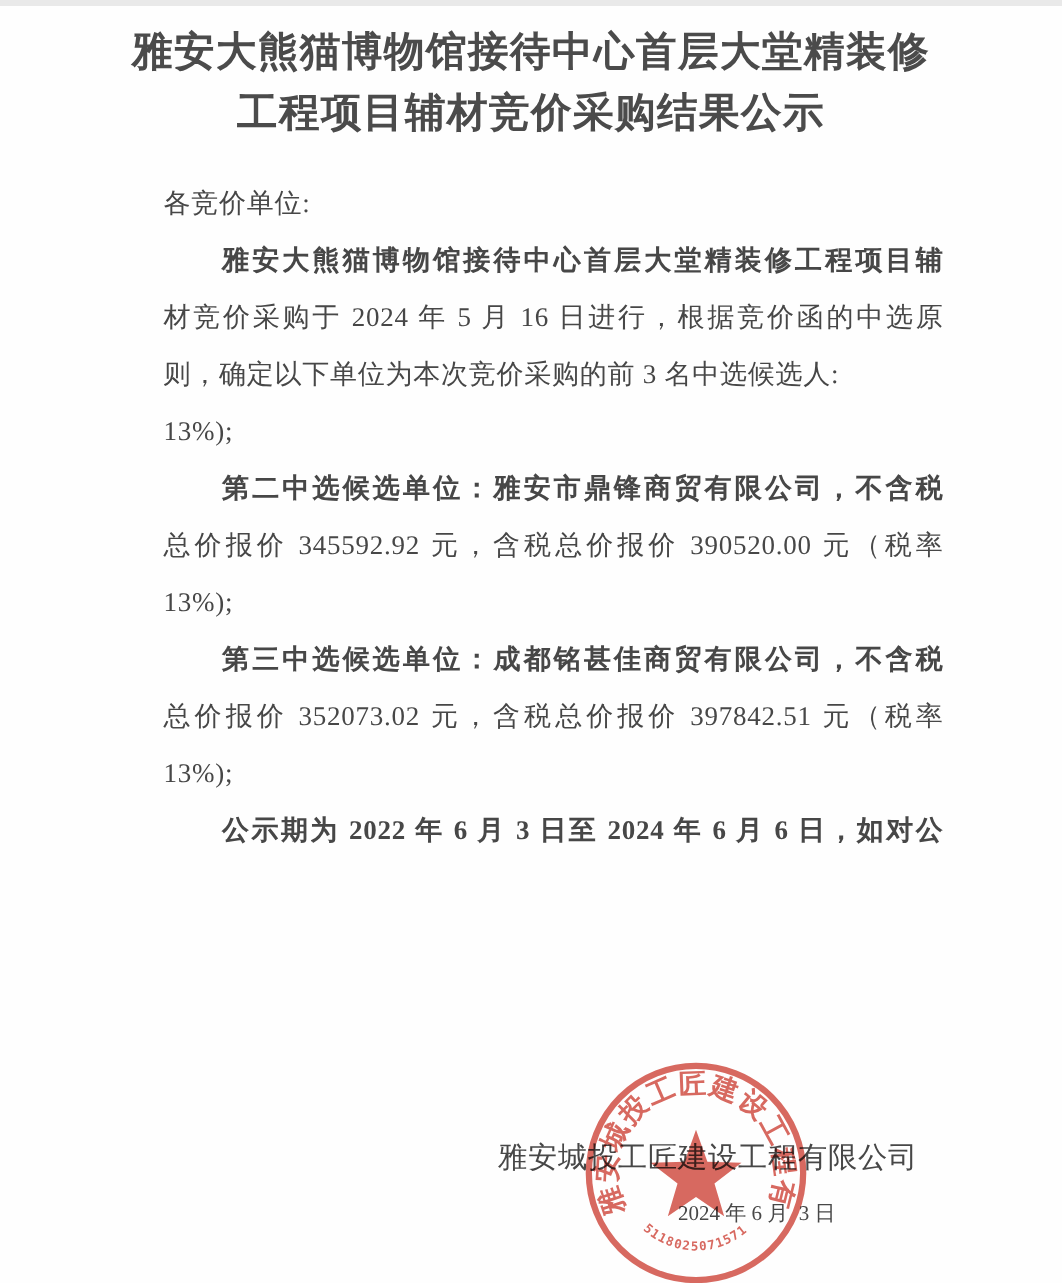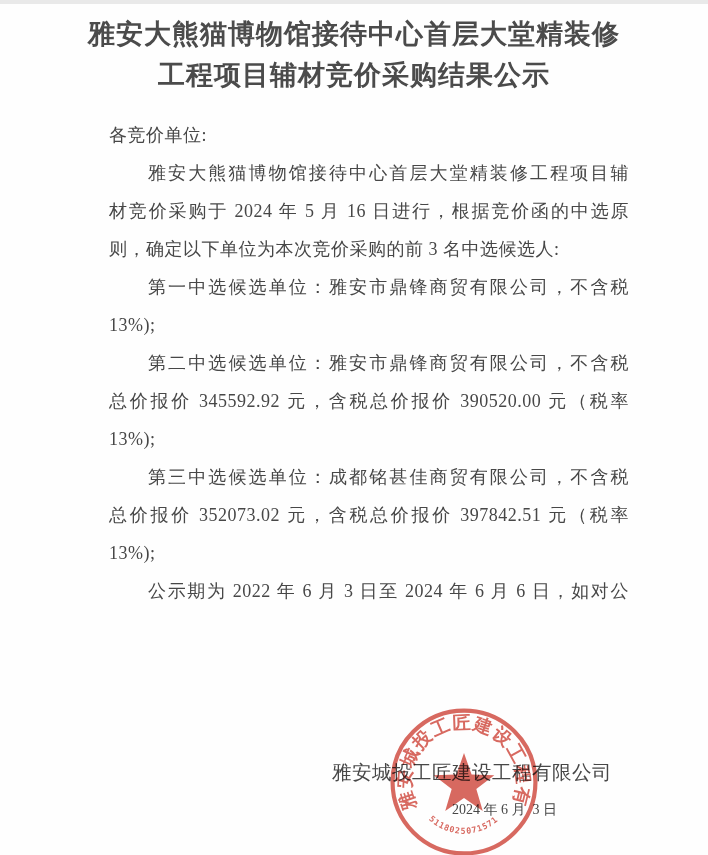--- a/index.html
+++ b/index.html
@@ -20,21 +20,21 @@
     color:#4b4b4b;letter-spacing:1px;
   }
   .body{
     position:absolute;left:109px;top:112px;width:520px;
     font-size:18px;
   }
   .line{
     height:38px;line-height:38px;
     letter-spacing:0.5px;
   }
-  .line.indent{padding-left:39px;}
+  .line.indent{padding-left:39px;font-weight:bold;}
   .line.fill{text-align:justify;text-align-last:justify;}
   .signature{
     position:absolute;left:332px;top:756px;
     font-size:19.5px;line-height:26px;letter-spacing:0.5px;
     z-index:1;
   }
   .date{
     position:absolute;left:452px;top:793px;
     font-size:14px;line-height:26px;white-space:pre;
     z-index:1;
@@ -66,21 +66,20 @@
   <div class="title-line">雅安大熊猫博物馆接待中心首层大堂精装修</div>
       <div class="title-line">工程项目辅材竞价采购结果公示</div>
     </div>
 
   <div class="body">
 
   <div class="line">各竞价单位:</div>
       <div class="line indent fill">雅安大熊猫博物馆接待中心首层大堂精装修工程项目辅</div>
       <div class="line fill">材竞价采购于 2024 年 5 月 16 日进行，根据竞价函的中选原</div>
       <div class="line">则，确定以下单位为本次竞价采购的前 3 名中选候选人:</div>
-      <div class="line indent fill">第一中选候选单位：雅安市鼎锋商贸有限公司，不含税</div>
       <div class="line">13%);</div>
       <div class="line indent fill">第二中选候选单位：雅安市鼎锋商贸有限公司，不含税</div>
       <div class="line fill">总价报价 345592.92 元，含税总价报价 390520.00 元（税率</div>
       <div class="line">13%);</div>
       <div class="line indent fill">第三中选候选单位：成都铭甚佳商贸有限公司，不含税</div>
       <div class="line fill">总价报价 352073.02 元，含税总价报价 397842.51 元（税率</div>
       <div class="line">13%);</div>
       <div class="line indent fill">公示期为 2022 年 6 月 3 日至 2024 年 6 月 6 日，如对公</div>
     </div>
 

